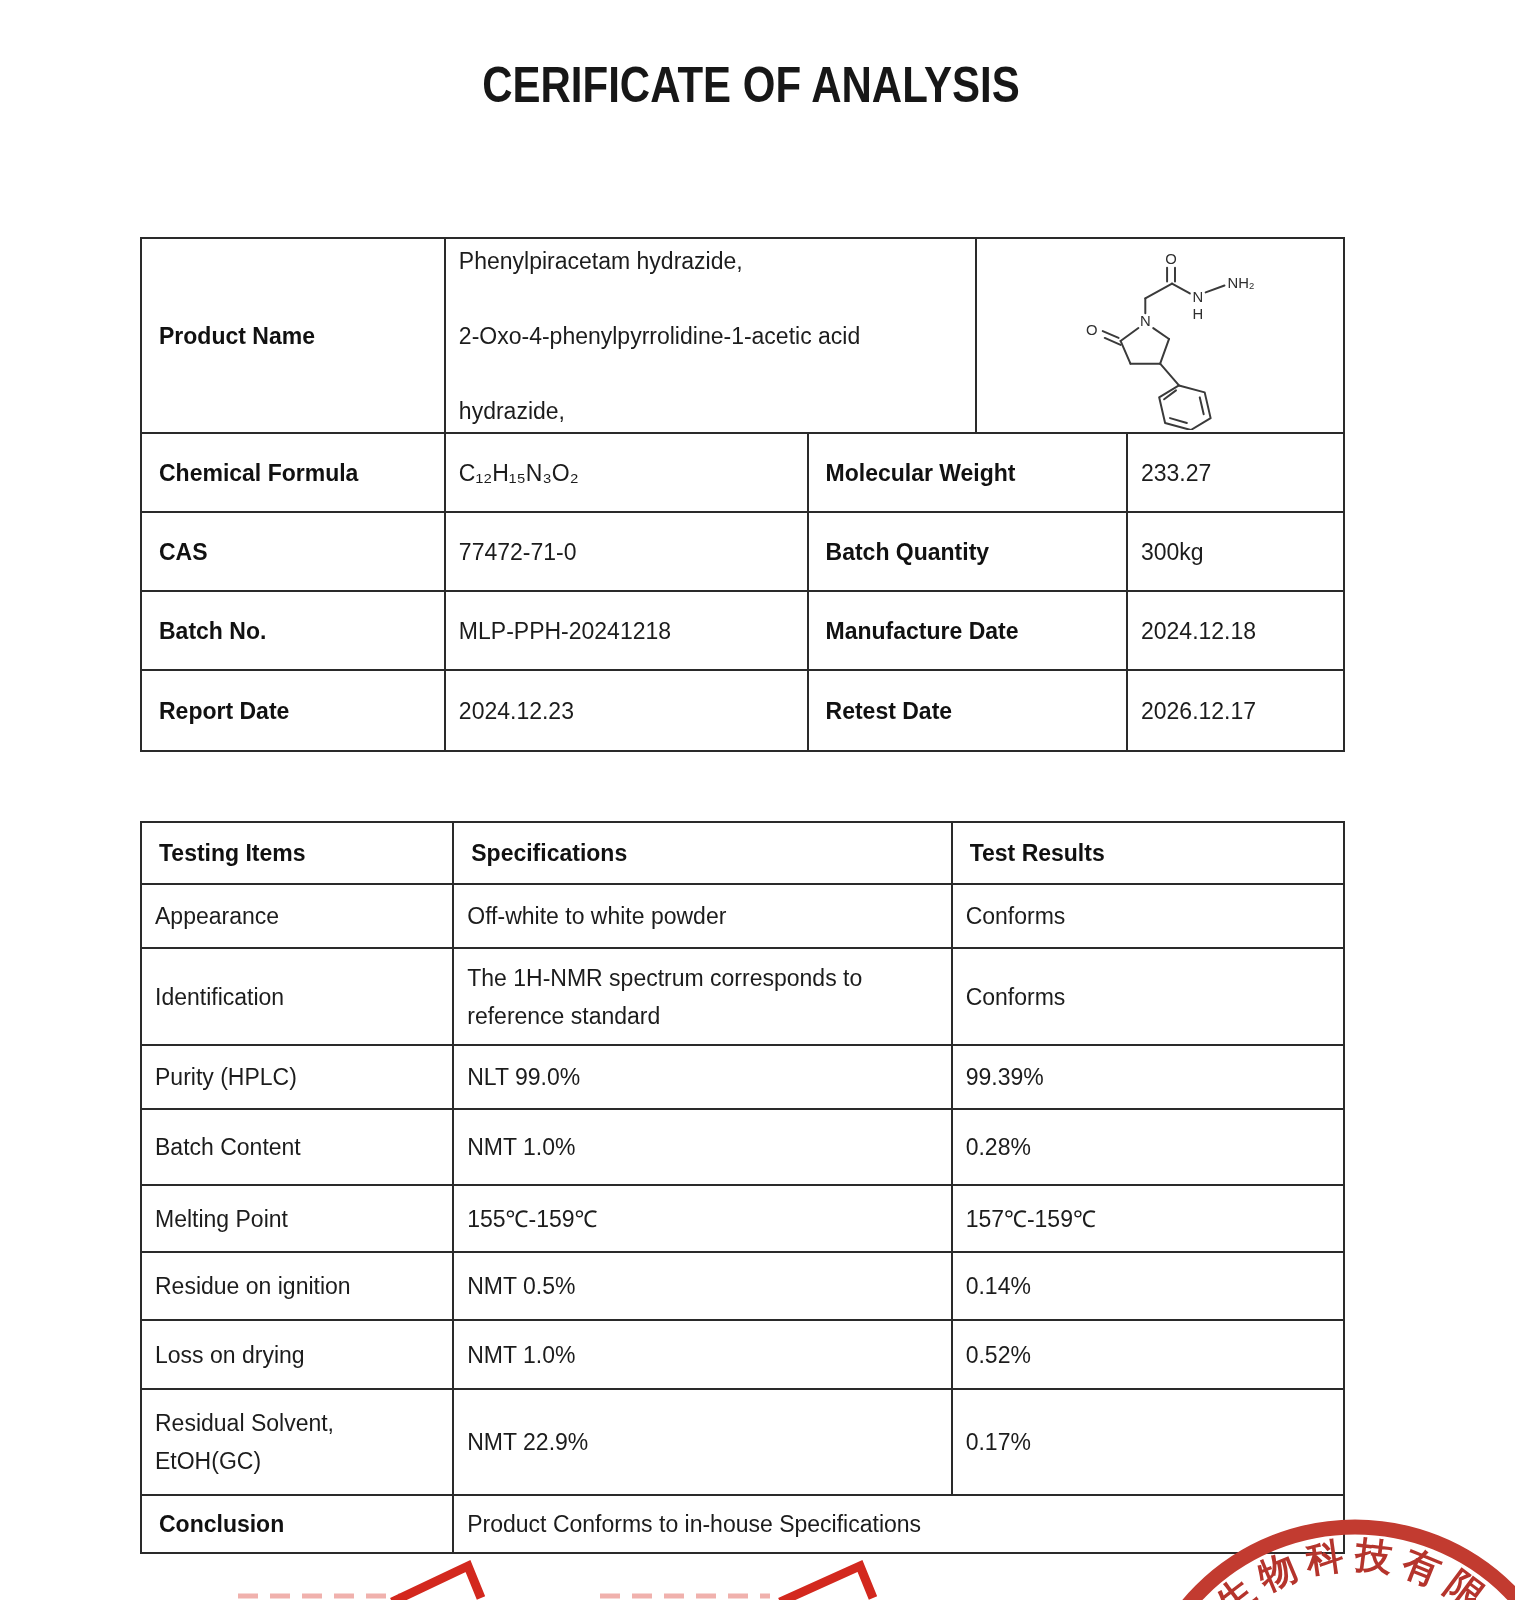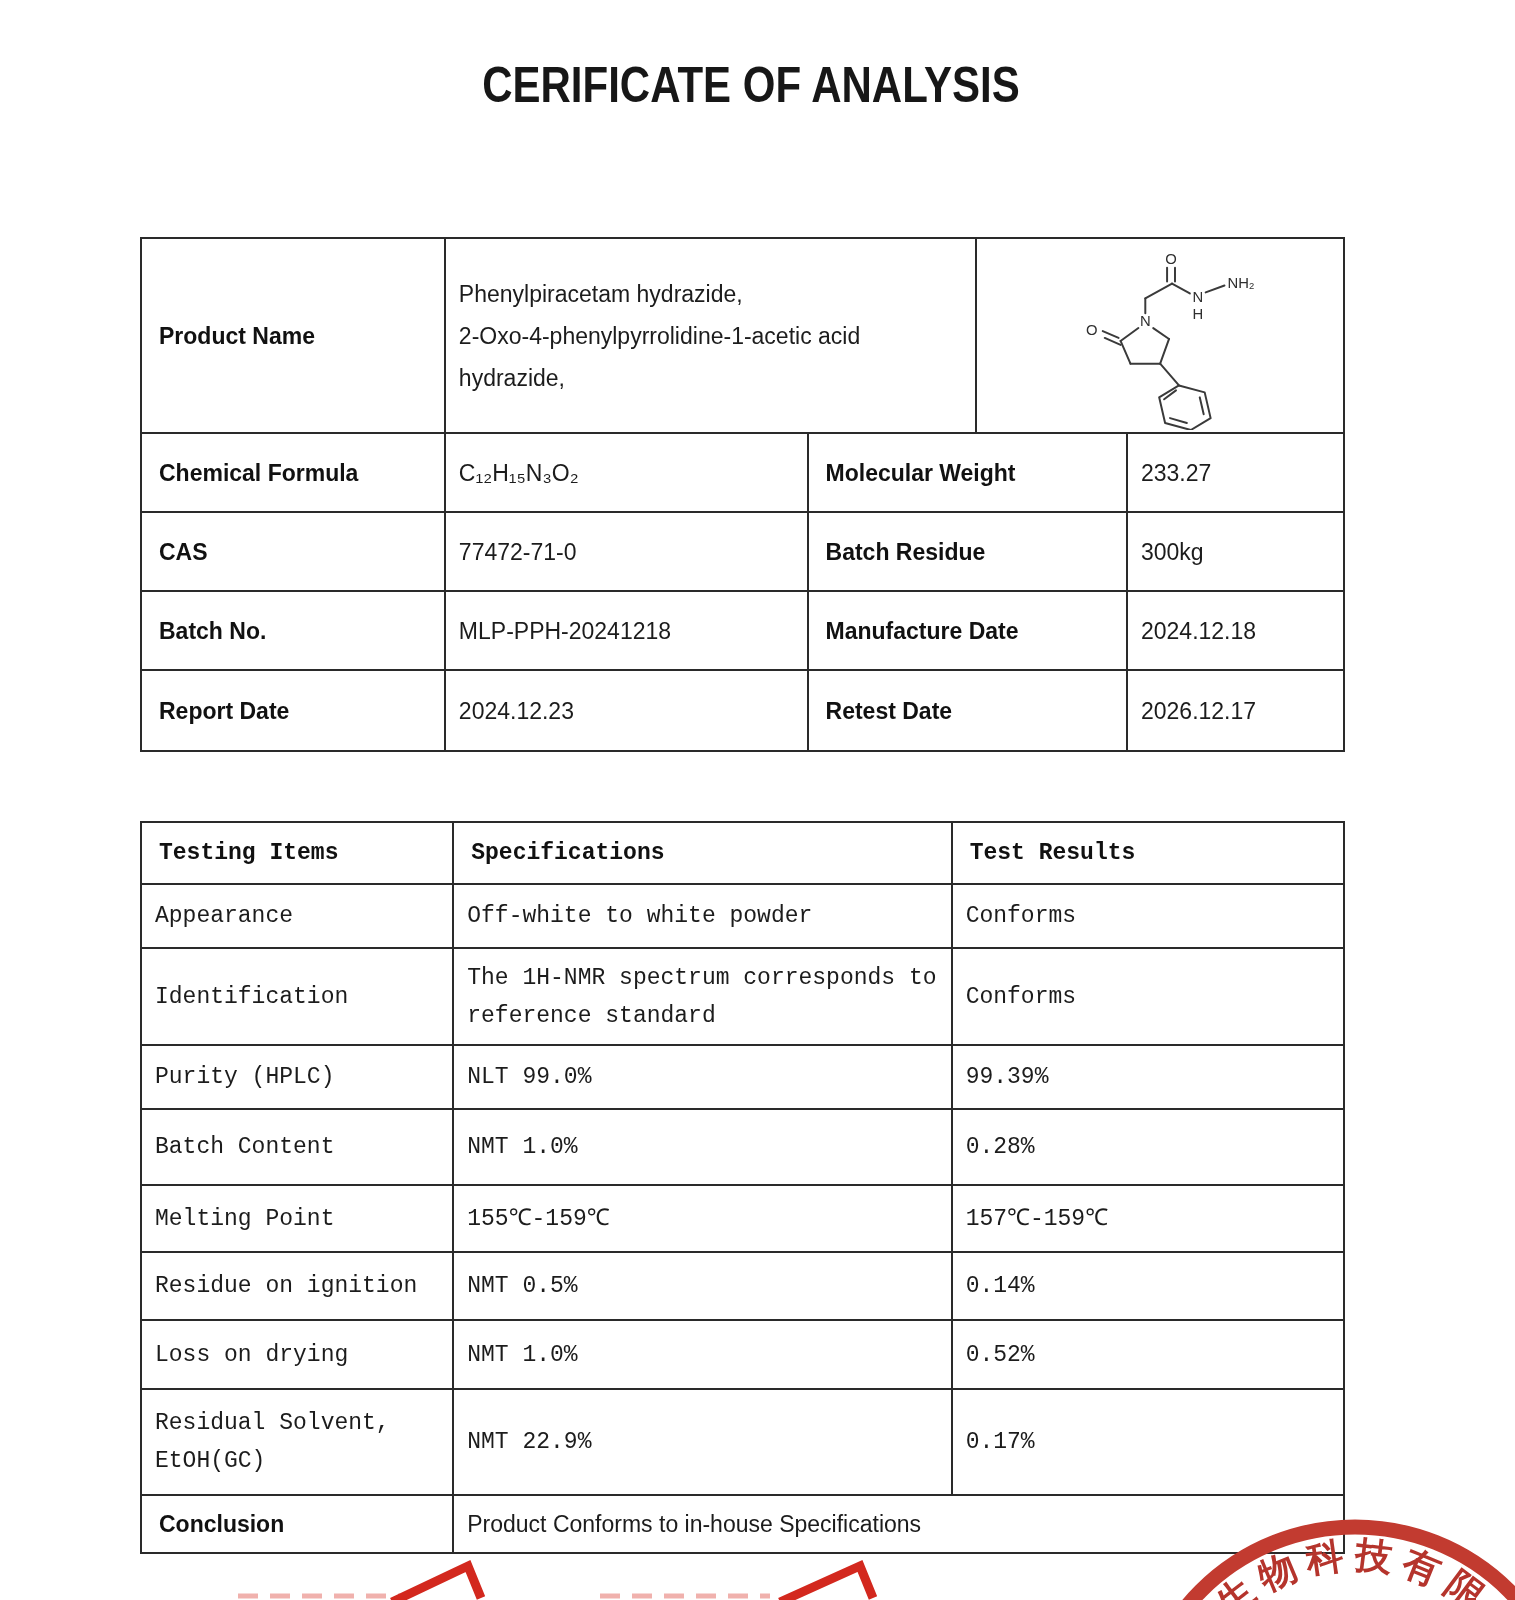--- a/index.html
+++ b/index.html
@@ -33,26 +33,26 @@
     font-size:23px;line-height:30px;
     overflow:hidden;
   }
   .cell.last{border-right:none;}
   .rline{border-bottom:2px solid #2a2a2a;}
   .lbl{font-weight:700;color:#111;padding-left:17px;}
   
   #table1{top:237px;}
   #t1-rowA{grid-template-columns:25.3% 44.2% 30.5%;height:195px;border-bottom:2px solid #2a2a2a;}
   .t1-row{grid-template-columns:25.3% 30.2% 26.6% 17.9%;height:79px;}
-  .pn-lines{display:flex;flex-direction:column;justify-content:center;align-items:flex-start;}
+  .pn-lines{display:flex;flex-direction:column;justify-content:center;align-items:flex-start;gap:33px;}
   .pn-lines span{display:block;margin:6px 0;font-size:23px;}
   .struct-cell{padding:0;align-items:stretch;}
   
   #table2{top:821px;}
-  .t2-row{grid-template-columns:26% 41.5% 32.5%;font-family:Liberation Mono, monospace;}
+  .t2-row{grid-template-columns:26% 41.5% 32.5%;}
   .t2-concl{grid-template-columns:26% 74%;}
   .h62{height:62px;}.h64{height:64px;}.h97{height:97px;}.h76{height:76px;}
   .h67{height:67px;}.h68{height:68px;}.h69{height:69px;}.h106{height:106px;}.h56{height:56px;}
   .wrap2{line-height:38px;}
   
   #stamp-box{position:absolute;left:1120px;top:1495px;width:470px;height:105px;overflow:hidden;}
   #ink-box{position:absolute;left:0;top:1540px;width:1515px;height:60px;overflow:hidden;}
   svg{display:block;}
   .bond{stroke:#3a3a3a;stroke-width:2;fill:none;stroke-linecap:round;stroke-linejoin:round;}
   .atom{font-family:"Liberation Sans",sans-serif;font-size:15px;fill:#2f2f2f;}
@@ -124,21 +124,21 @@
     <div class="grid t1-row rline">
       <div class="cell lbl">Chemical Formula</div>
       <div class="cell">C₁₂H₁₅N₃O₂</div>
       <div class="cell lbl">Molecular Weight</div>
       <div class="cell last">233.27</div>
     </div>
 
     <div class="grid t1-row rline">
       <div class="cell lbl">CAS</div>
       <div class="cell">77472-71-0</div>
-      <div class="cell lbl">Batch Residue</div>
+      <div class="cell lbl">Batch Quantity</div>
       <div class="cell last">300kg</div>
     </div>
 
     <div class="grid t1-row rline">
       <div class="cell lbl">Batch No.</div>
       <div class="cell">MLP-PPH-20241218</div>
       <div class="cell lbl">Manufacture Date</div>
       <div class="cell last">2024.12.18</div>
     </div>
 

